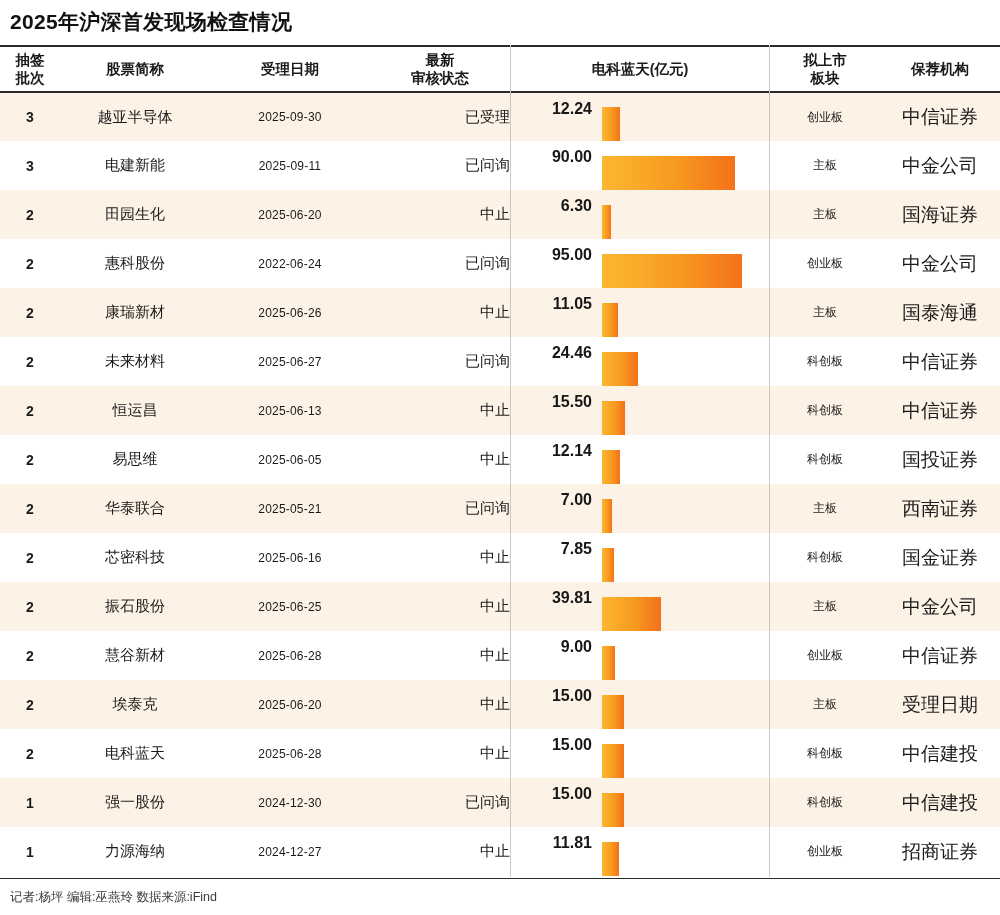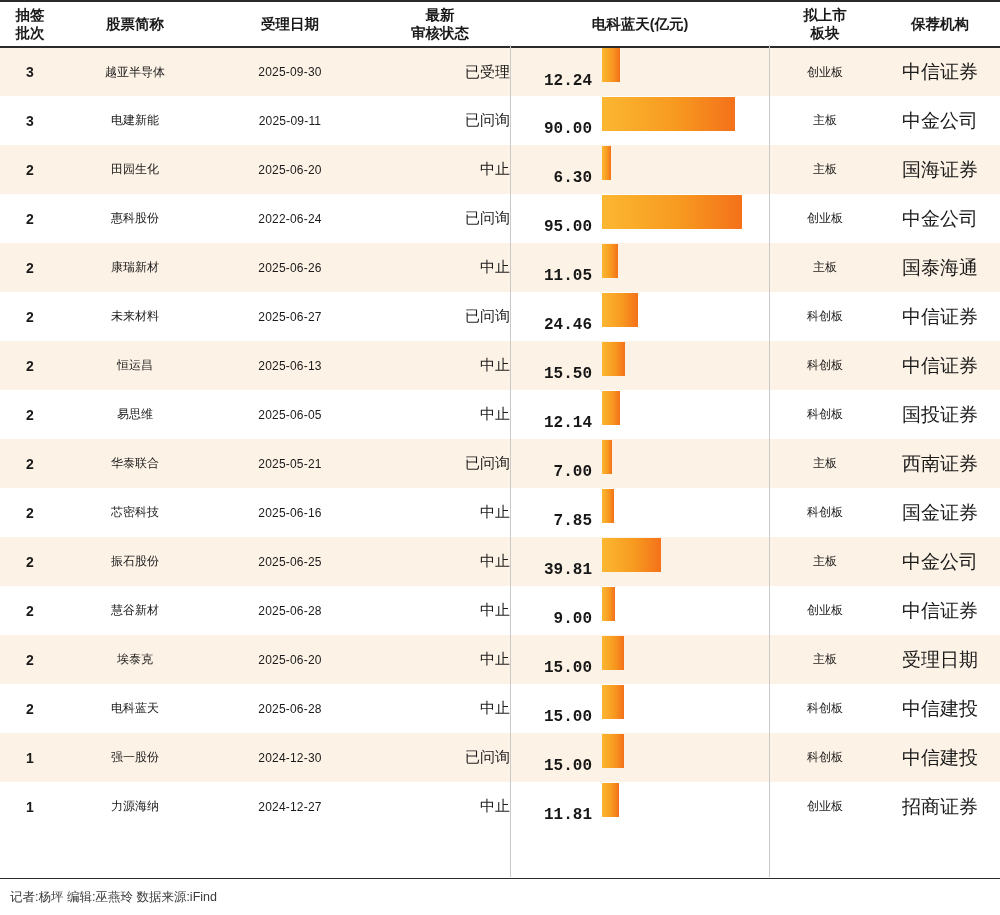--- a/index.html
+++ b/index.html
@@ -61,21 +61,21 @@
     font-size: 14.5px;
     text-align: center;
     vertical-align: middle;
     color: #1a1a1a;
   }
   td.c-batch {
     font-weight: bold;
     font-size: 14px;
   }
   td.c-name {
-    font-size: 12px;
+    font-size: 15px;
   }
   td.c-date {
     font-size: 12px;
     letter-spacing: 0.2px;
   }
   td.c-status {
     font-size: 15px;
     text-align: right;
   }
   td.c-board {
@@ -84,24 +84,23 @@
   td.c-sponsor {
     font-size: 19px;
   }
   .amount-cell {
     position: relative;
     padding: 0;
   }
   .amount-wrap {
     position: relative;
     display: flex;
-    align-items: flex-end;
+    align-items: flex-start;
     height: 35px;
     box-sizing: border-box;
-    font-family: Liberation Mono, monospace;
   }
   .amount-val {
     width: 92px;
     text-align: right;
     padding-right: 10px;
     font-size: 16px;
     font-weight: bold;
     color: #171717;
     box-sizing: border-box;
     flex: 0 0 auto;
@@ -141,20 +140,21 @@
     font-size: 12.5px;
     color: #3a3a3a;
     padding-left: 10px;
   }
 </style>
 </head>
 <body>
 
 <div class="page">
 
+  <div class="title">2025年沪深首发现场检查情况</div>
 
   <table class="data-table">
     <colgroup>
       <col style="width:60px">
       <col style="width:150px">
       <col style="width:160px">
       <col style="width:140px">
       <col style="width:260px">
       <col style="width:110px">
       <col style="width:120px">

